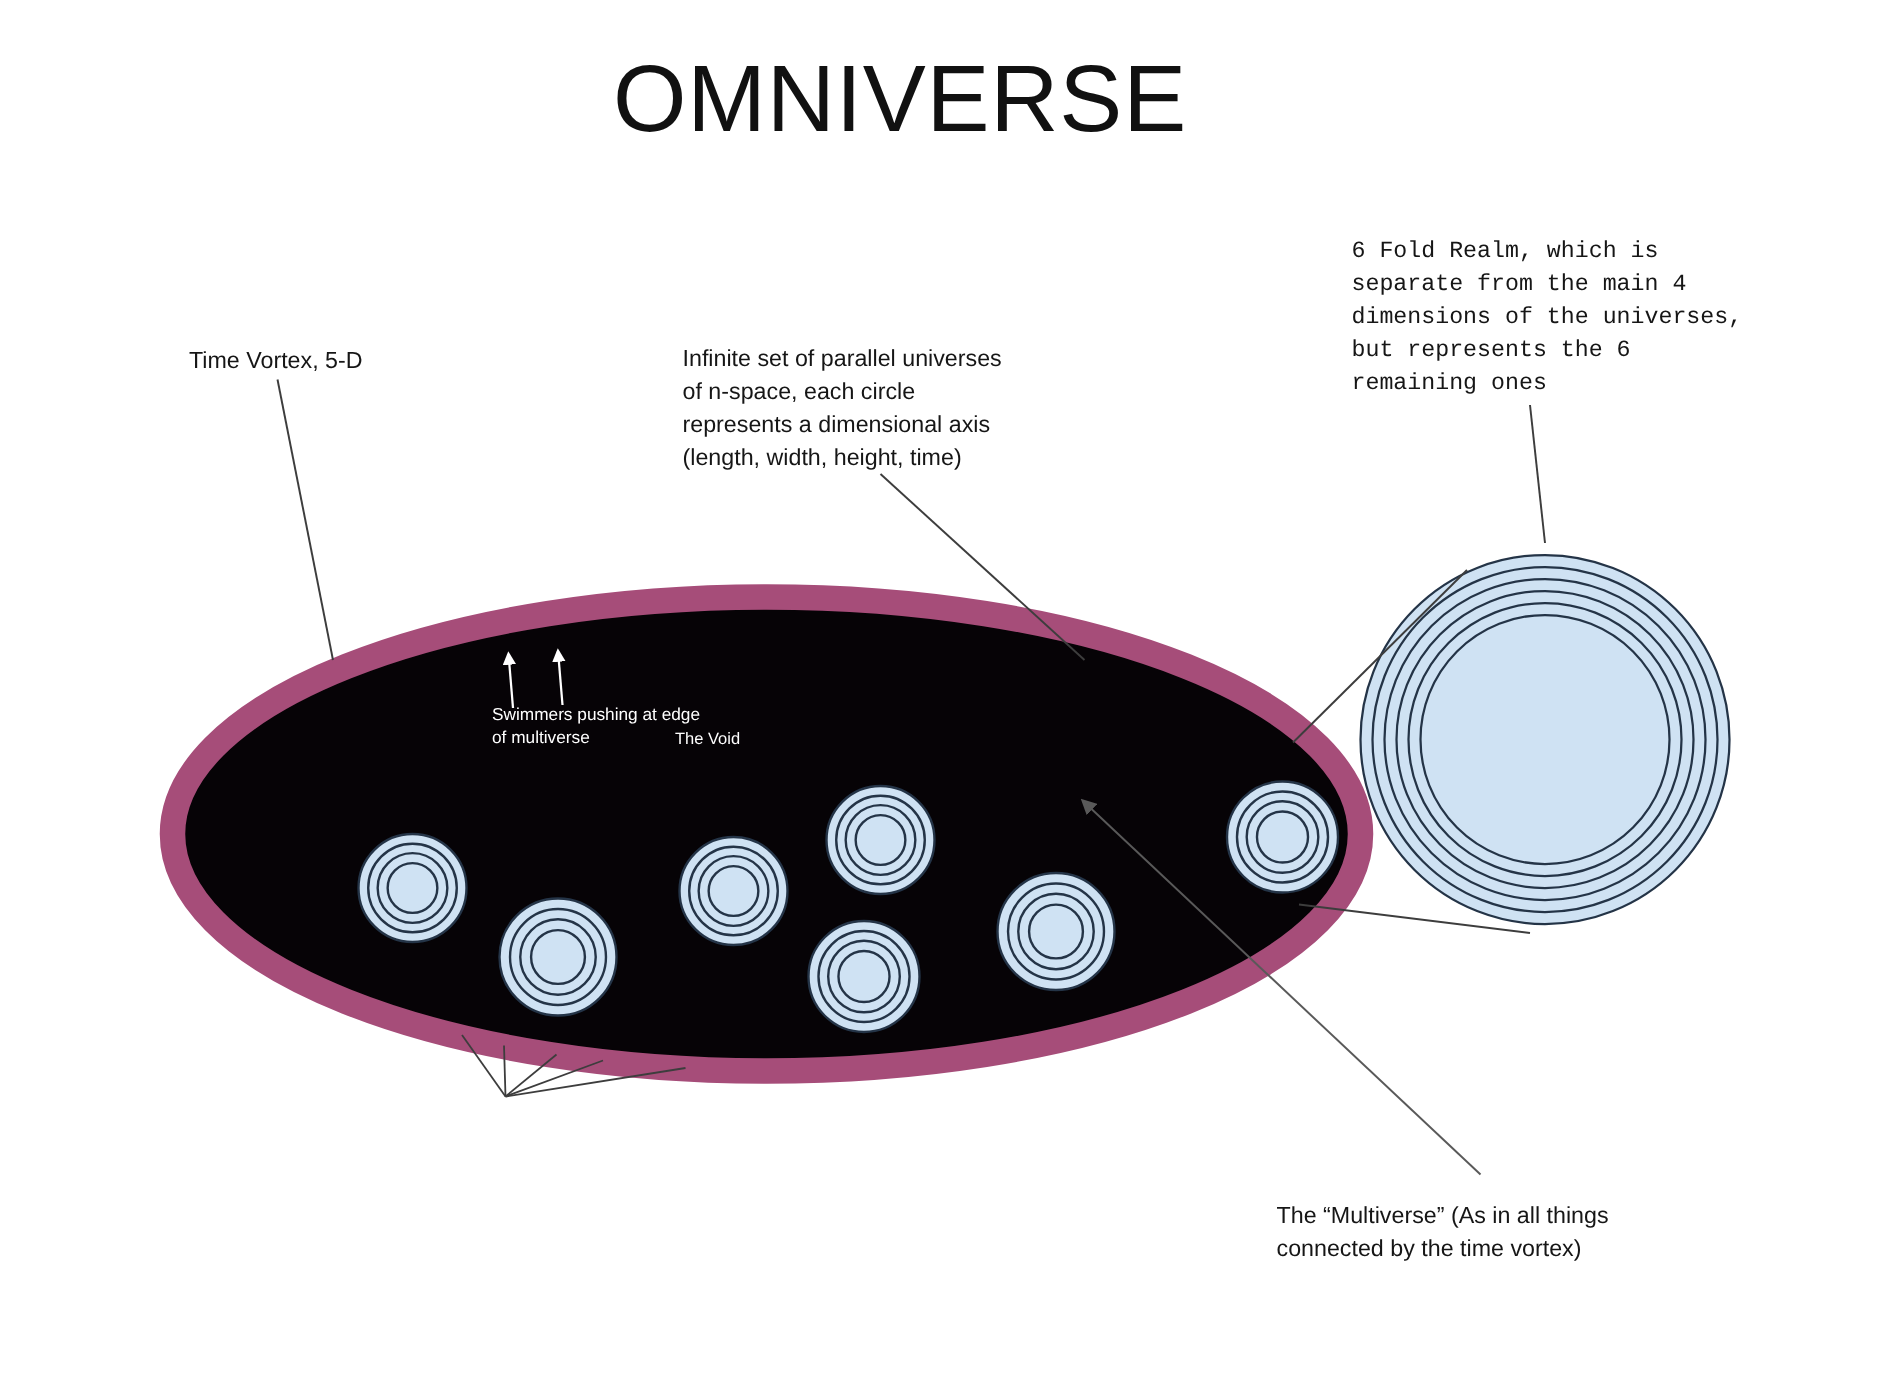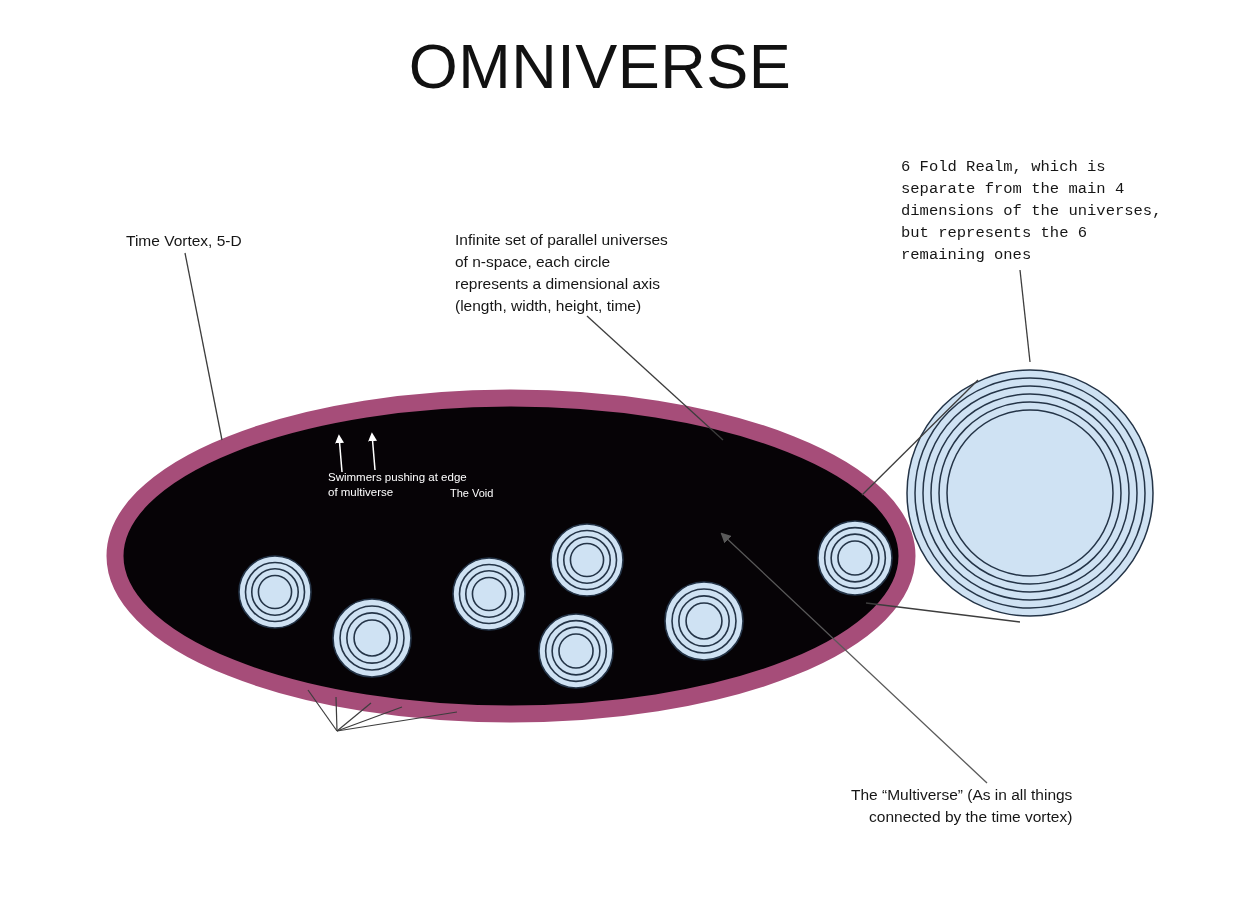--- a/index.html
+++ b/index.html
@@ -33,21 +33,21 @@
     position: absolute;
     font-size: 15.5px;
     line-height: 22px;
     color: #161616;
     white-space: pre-line;
   }
   #lbl-time-vortex { left: 115px; top: 230px; margin-left: 11px; }
   #lbl-infinite    { left: 455px; top: 229px; }
   #lbl-sixfold     { left: 901px; top: 156px; font-family: Liberation Mono, monospace; }
   #lbl-otherward   { left: 113px; top: 742px; }
-  #lbl-multiverse  { left: 851px; top: 784px; text-align: right; }
+  #lbl-multiverse  { left: 851px; top: 800px; }
   #lbl-swimmers {
     left: 303px; top: 470px;
     color: #ffffff;
     font-size: 11.5px;
     line-height: 15px;
     margin-left: 25px;
   }
   #lbl-void {
     left: 450px; top: 482px;
     color: #ffffff;

